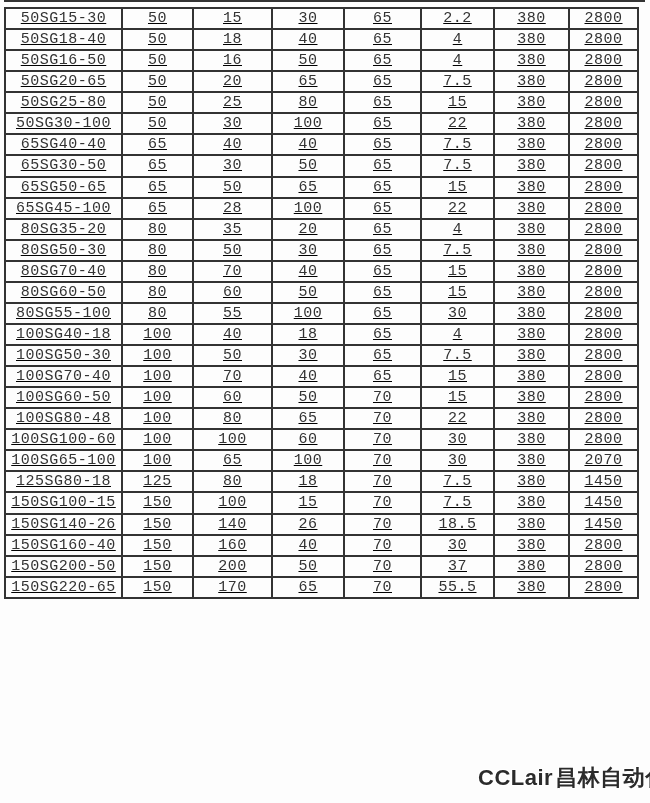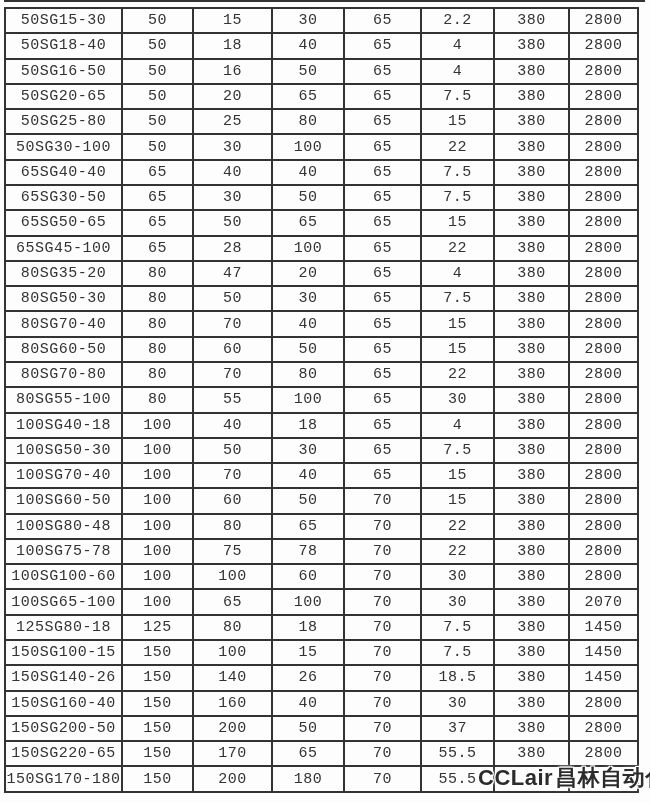--- a/index.html
+++ b/index.html
@@ -22,23 +22,24 @@
     top: 0;
     width: 641px;
     height: 2px;
     background: var(--grid-color, #333);
   }
   table.spec-table {
     position: absolute;
     left: 4px;
     top: 7px;
     width: 633px;
-    height: 786px;
+    height: 592px;
     border-collapse: collapse;
     table-layout: fixed;
+    text-decoration: underline;
   }
   table.spec-table td {
     border: 2px solid var(--grid-color, #333);
     text-align: center;
     vertical-align: middle;
     font-size: 15px;
     letter-spacing: 0.5px;
     color: var(--text-color, #333);
     padding: 0;
     white-space: nowrap;
@@ -182,21 +183,21 @@
           <td>28</td>
           <td>100</td>
           <td>65</td>
           <td>22</td>
           <td>380</td>
           <td>2800</td>
         </tr>
         <tr>
           <td>80SG35-20</td>
           <td>80</td>
-          <td>47</td>
+          <td>35</td>
           <td>20</td>
           <td>65</td>
           <td>4</td>
           <td>380</td>
           <td>2800</td>
         </tr>
         <tr>
           <td>80SG50-30</td>
           <td>80</td>
           <td>50</td>
@@ -220,30 +221,20 @@
           <td>80SG60-50</td>
           <td>80</td>
           <td>60</td>
           <td>50</td>
           <td>65</td>
           <td>15</td>
           <td>380</td>
           <td>2800</td>
         </tr>
         <tr>
-          <td>80SG70-80</td>
-          <td>80</td>
-          <td>70</td>
-          <td>80</td>
-          <td>65</td>
-          <td>22</td>
-          <td>380</td>
-          <td>2800</td>
-        </tr>
-        <tr>
           <td>80SG55-100</td>
           <td>80</td>
           <td>55</td>
           <td>100</td>
           <td>65</td>
           <td>30</td>
           <td>380</td>
           <td>2800</td>
         </tr>
         <tr>
@@ -284,30 +275,20 @@
           <td>70</td>
           <td>15</td>
           <td>380</td>
           <td>2800</td>
         </tr>
         <tr>
           <td>100SG80-48</td>
           <td>100</td>
           <td>80</td>
           <td>65</td>
-          <td>70</td>
-          <td>22</td>
-          <td>380</td>
-          <td>2800</td>
-        </tr>
-        <tr>
-          <td>100SG75-78</td>
-          <td>100</td>
-          <td>75</td>
-          <td>78</td>
           <td>70</td>
           <td>22</td>
           <td>380</td>
           <td>2800</td>
         </tr>
         <tr>
           <td>100SG100-60</td>
           <td>100</td>
           <td>100</td>
           <td>60</td>
@@ -378,30 +359,20 @@
         </tr>
         <tr>
           <td>150SG220-65</td>
           <td>150</td>
           <td>170</td>
           <td>65</td>
           <td>70</td>
           <td>55.5</td>
           <td>380</td>
           <td>2800</td>
-        </tr>
-        <tr>
-          <td>150SG170-180</td>
-          <td>150</td>
-          <td>200</td>
-          <td>180</td>
-          <td>70</td>
-          <td>55.5</td>
-          <td></td>
-          <td></td>
         </tr>
       </tbody>
   </table>
 
   <div class="watermark">
     <span class="latin">CCLair</span>
       <span class="cjk">昌林自动化</span>
   </div>
 
 </div>

